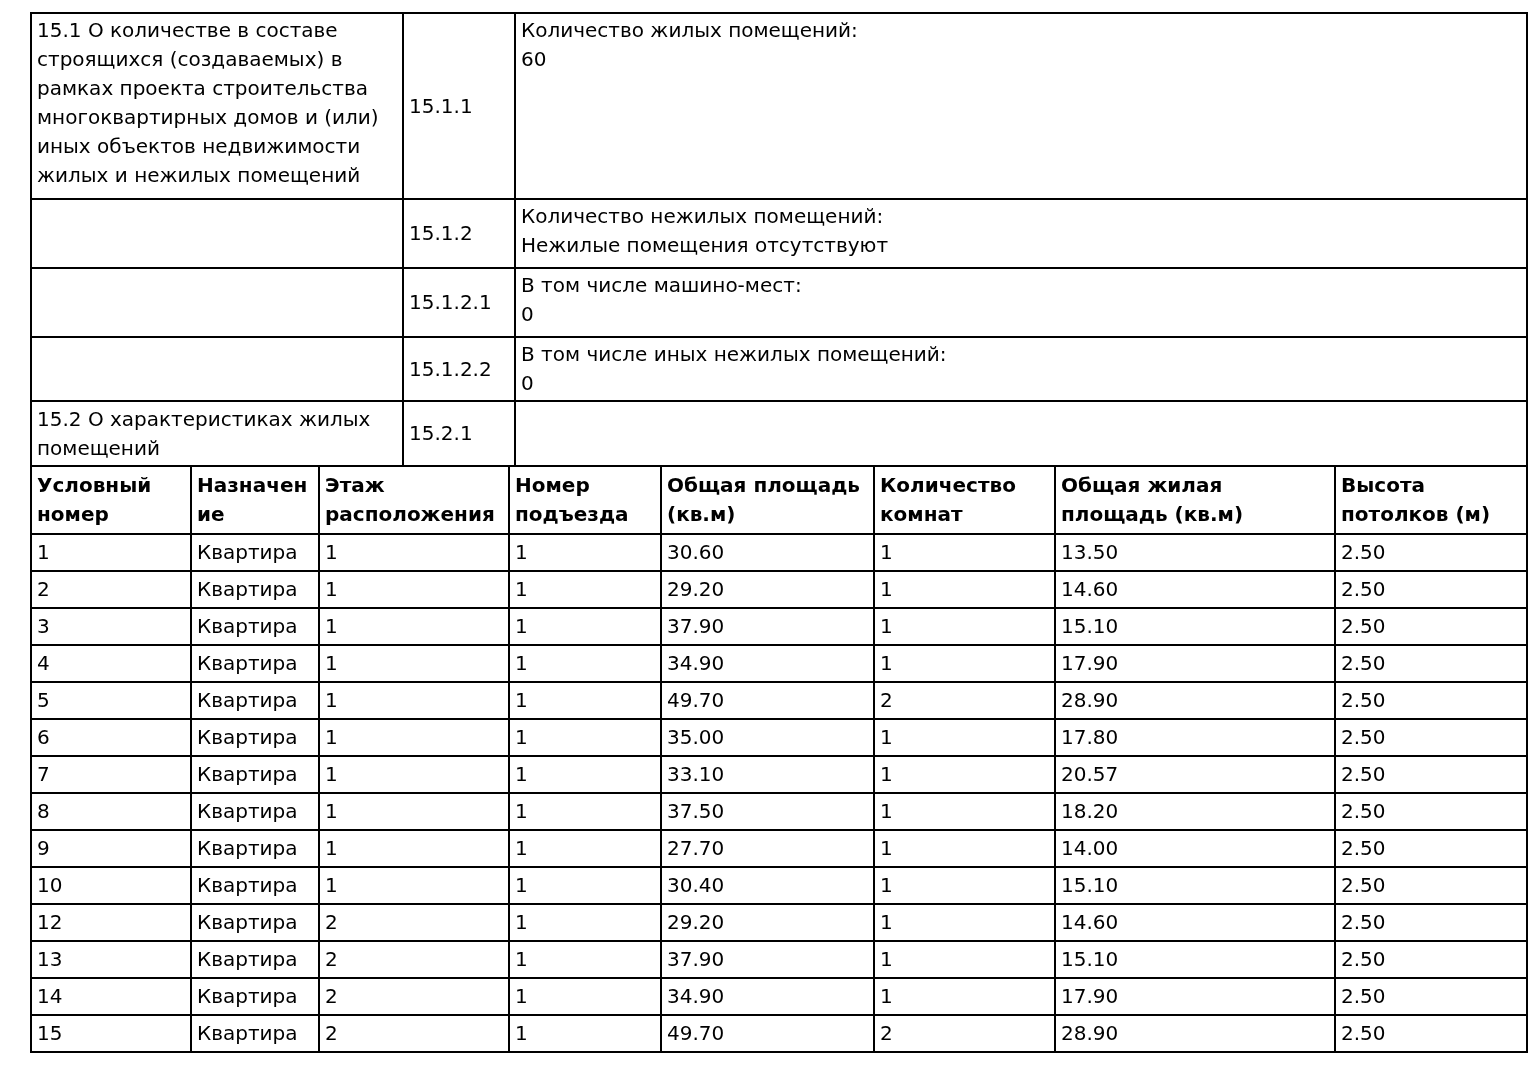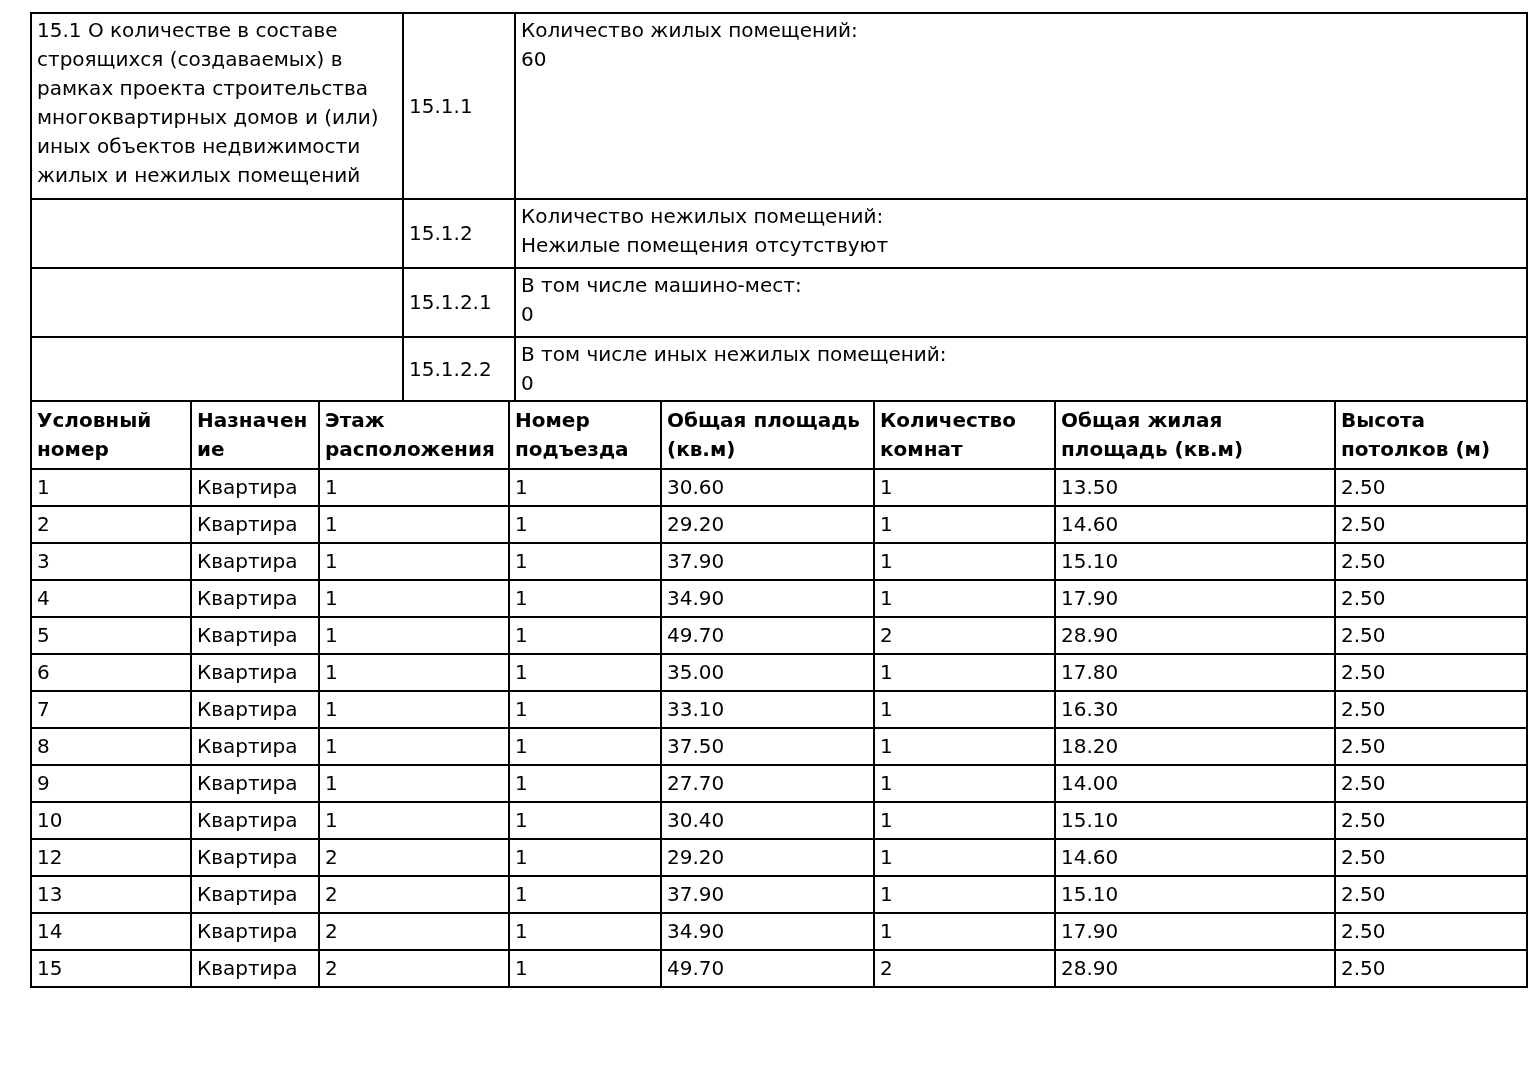--- a/index.html
+++ b/index.html
@@ -103,20 +103,25 @@
         </td>
       </tr>
       <tr class="r4">
         <td class="desc-cell"></td>
         <td class="code-cell">15.1.2.2</td>
         <td class="content-cell">
           <div>В том числе иных нежилых помещений:</div>
           <div class="bold">0</div>
         </td>
       </tr>
+      <tr class="r5">
+        <td class="desc-cell">15.2 О характеристиках жилых помещений</td>
+        <td class="code-cell">15.2.1</td>
+        <td class="content-cell"></td>
+      </tr>
     </tbody>
   </table>
 
   <table class="apt-table">
     <colgroup>
       <col class="c0">
         <col class="c1">
         <col class="c2">
         <col class="c3">
       <col class="c4">
@@ -197,21 +202,21 @@
           <td>17.80</td>
           <td>2.50</td>
         </tr>
         <tr>
           <td>7</td>
           <td>Квартира</td>
           <td>1</td>
           <td>1</td>
           <td>33.10</td>
           <td>1</td>
-          <td>16.30</td>
+          <td>20.57</td>
           <td>2.50</td>
         </tr>
         <tr>
           <td>8</td>
           <td>Квартира</td>
           <td>1</td>
           <td>1</td>
           <td>37.50</td>
           <td>1</td>
           <td>18.20</td>

